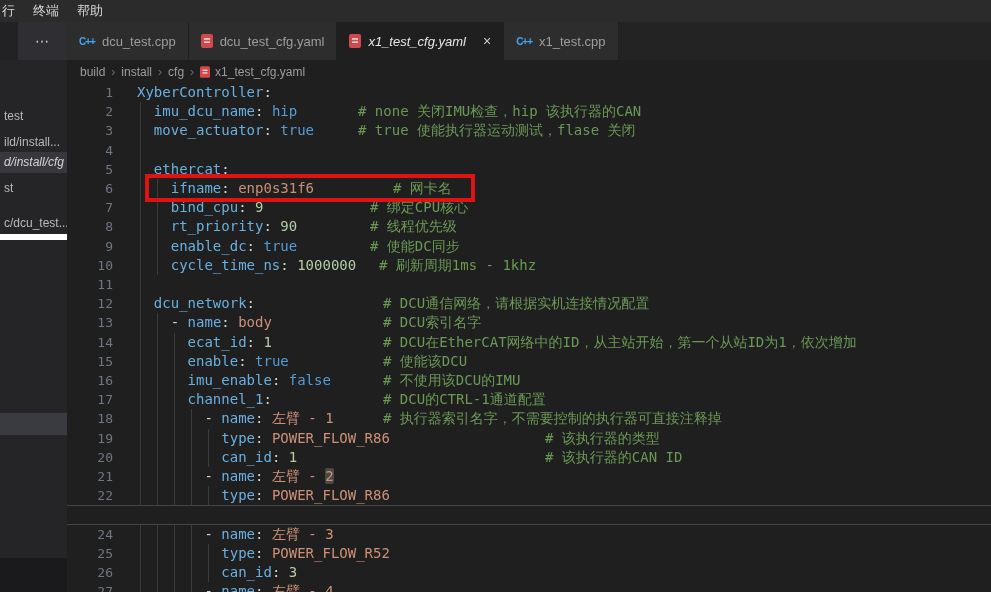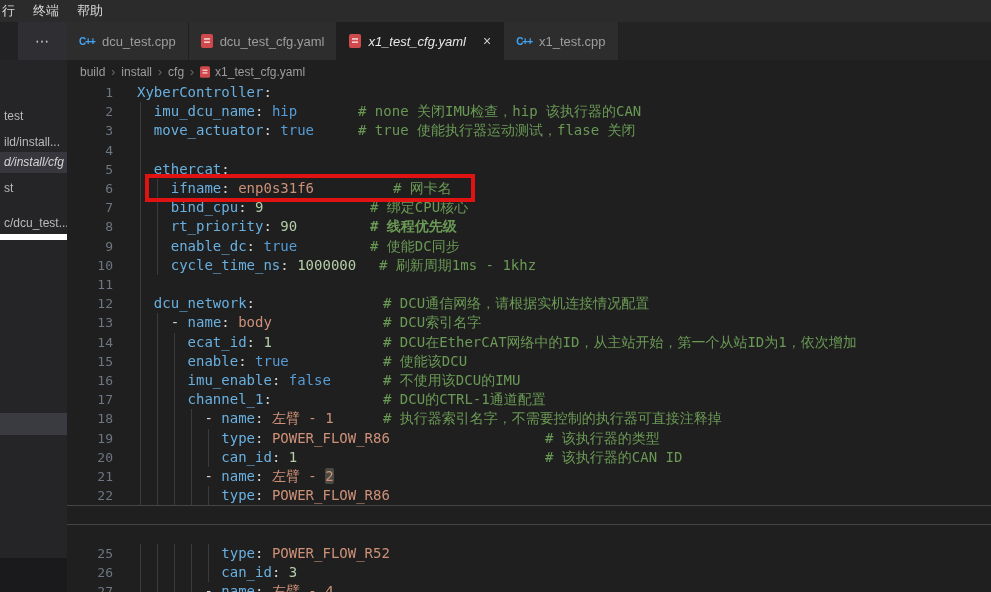--- a/index.html
+++ b/index.html
@@ -173,21 +173,21 @@
       <div class="line" style="top: 115.2px;">
         <div class="lnum">7</div>
         <div class="guide" style="left: 73px;"></div>
         <div class="guide" style="left: 90px;"></div>
         <div class="lcontent"><span>    </span><span class="tk-key">bind_cpu</span><span class="tk-punct">:</span><span> </span><span class="tk-num">9</span><span class="tk-cmt" style="left: 233px;"># 绑定CPU核心</span></div>
       </div>
       <div class="line" style="top: 134.4px;">
         <div class="lnum">8</div>
         <div class="guide" style="left: 73px;"></div>
         <div class="guide" style="left: 90px;"></div>
-        <div class="lcontent"><span>    </span><span class="tk-key">rt_priority</span><span class="tk-punct">:</span><span> </span><span class="tk-num">90</span><span class="tk-cmt" style="left: 233px; font-weight: bold;"># 线程优先级</span></div>
+        <div class="lcontent"><span>    </span><span class="tk-key">rt_priority</span><span class="tk-punct">:</span><span> </span><span class="tk-num">90</span><span class="tk-cmt" style="left: 233px;"># 线程优先级</span></div>
       </div>
       <div class="line" style="top: 153.6px;">
         <div class="lnum">9</div>
         <div class="guide" style="left: 73px;"></div>
         <div class="guide" style="left: 90px;"></div>
         <div class="lcontent"><span>    </span><span class="tk-key">enable_dc</span><span class="tk-punct">:</span><span> </span><span class="tk-kw">true</span><span class="tk-cmt" style="left: 233px;"># 使能DC同步</span></div>
       </div>
       <div class="line" style="top: 172.8px;">
         <div class="lnum">10</div>
         <div class="guide" style="left: 73px;"></div>
@@ -274,20 +274,28 @@
       </div>
       <div class="line" style="top: 403.2px;">
         <div class="lnum">22</div>
         <div class="guide" style="left: 73px;"></div>
         <div class="guide" style="left: 90px;"></div>
         <div class="guide" style="left: 107px;"></div>
         <div class="guide" style="left: 124px;"></div>
         <div class="guide" style="left: 141px;"></div>
         <div class="lcontent"><span>          </span><span class="tk-key">type</span><span class="tk-punct">:</span><span> </span><span class="tk-str">POWER_FLOW_R86</span></div>
       </div>
+      <div class="line" style="top: 441.6px;">
+        <div class="lnum">24</div>
+        <div class="guide" style="left: 73px;"></div>
+        <div class="guide" style="left: 90px;"></div>
+        <div class="guide" style="left: 107px;"></div>
+        <div class="guide" style="left: 124px;"></div>
+        <div class="lcontent"><span>        </span><span class="tk-punct">-</span><span> </span><span class="tk-key">name</span><span class="tk-punct">:</span><span> </span><span class="tk-str">左臂 - 3</span></div>
+      </div>
       <div class="line" style="top: 460.8px;">
         <div class="lnum">25</div>
         <div class="guide" style="left: 73px;"></div>
         <div class="guide" style="left: 90px;"></div>
         <div class="guide" style="left: 107px;"></div>
         <div class="guide" style="left: 124px;"></div>
         <div class="guide" style="left: 141px;"></div>
         <div class="lcontent"><span>          </span><span class="tk-key">type</span><span class="tk-punct">:</span><span> </span><span class="tk-str">POWER_FLOW_R52</span></div>
       </div>
       <div class="line" style="top: 480px;">

